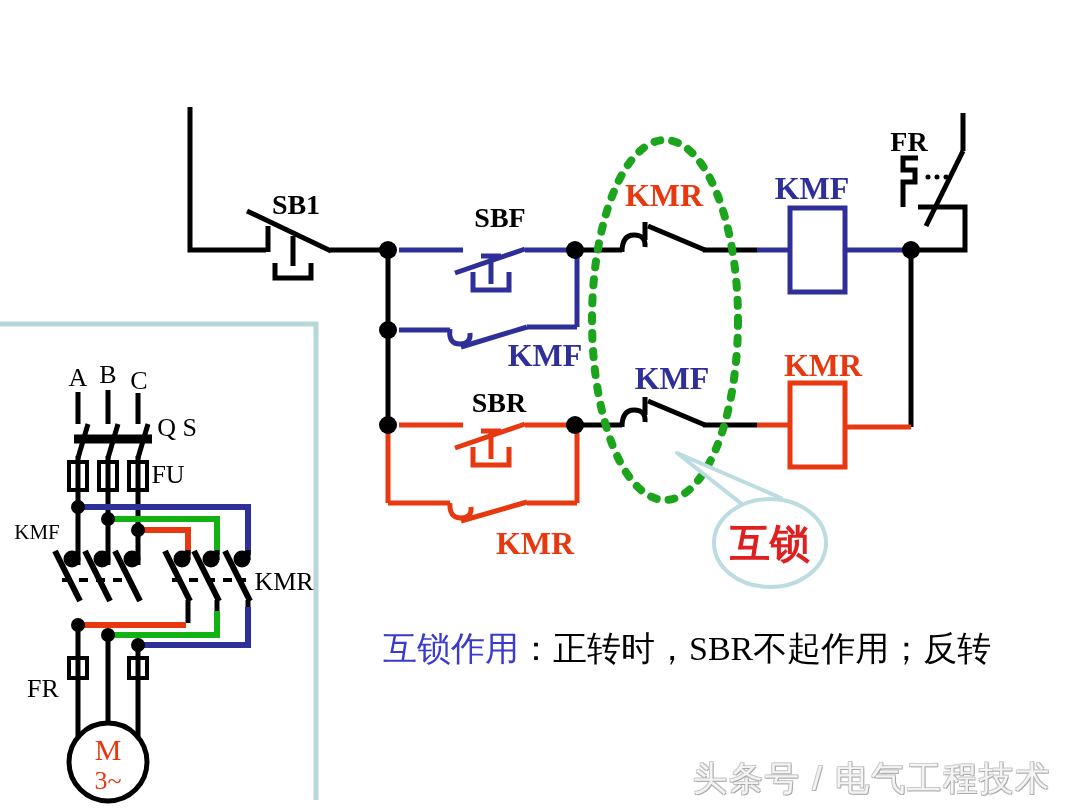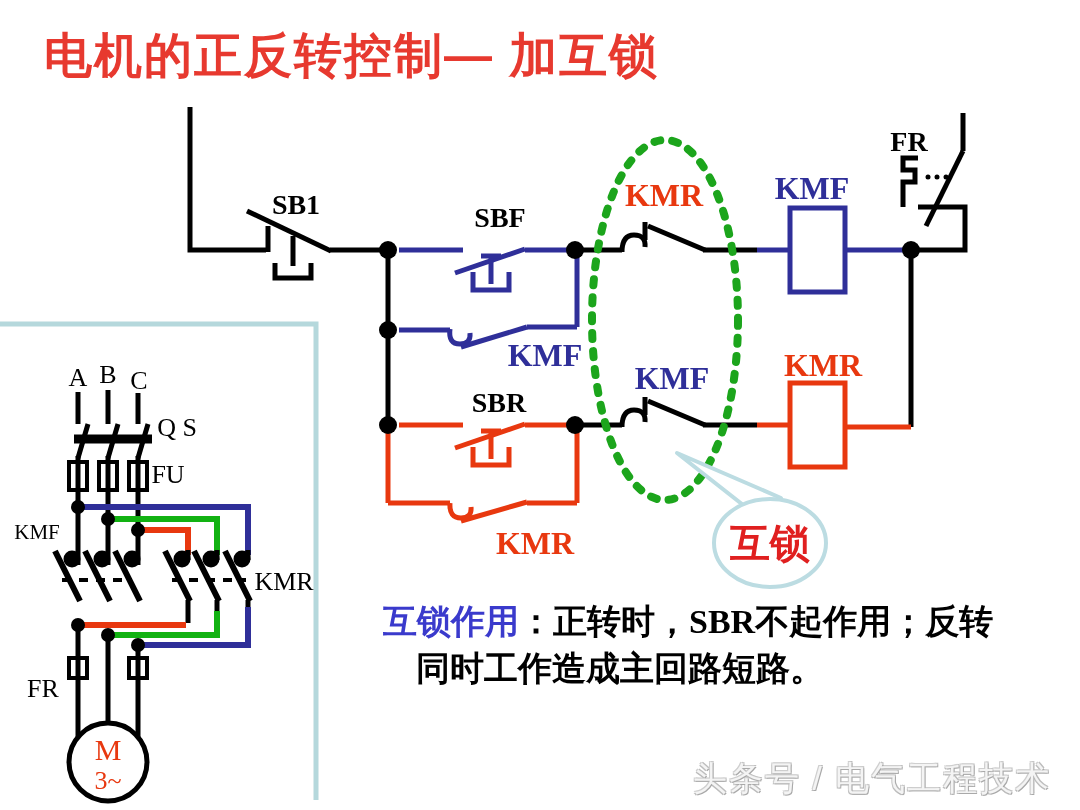--- a/index.html
+++ b/index.html
@@ -28,36 +28,35 @@
   .frame{stroke:var(--frame-blue);stroke-width:5;fill:none}
   
   .tK{font:700 28px "Liberation Serif","DejaVu Serif",serif;fill:#000}
   .tB{font:700 32px "Liberation Serif","DejaVu Serif",serif;fill:var(--circuit-blue)}
   .tR{font:700 32px "Liberation Serif","DejaVu Serif",serif;fill:var(--circuit-red)}
   .tS{font:400 26px "Liberation Serif","DejaVu Serif",serif;fill:#000}
   .tS2{font:400 21px "Liberation Serif","DejaVu Serif",serif;fill:#000}
   .tM{font:400 30px "Liberation Serif","DejaVu Serif",serif;fill:var(--circuit-red)}
   .tM2{font:400 26px "Liberation Serif","DejaVu Serif",serif;fill:var(--circuit-red)}
   .tHU{font:700 40px "Liberation Sans","DejaVu Sans",sans-serif;fill:var(--callout-red)}
-  .note{position:absolute;left:383px;top:598px;width:680px;font-size:34px;font-weight:700;
+  .note{position:absolute;left:383px;top:625px;width:680px;font-size:34px;font-weight:400;
         line-height:47px;color:#000}
   .note .lines{padding-left:33px}
   .note .l1{margin-left:-33px}
   .note .lead{color:var(--note-blue)}
   .watermark{position:absolute;left:693px;top:756px;font-size:34px;letter-spacing:2px;
         font-family:"Liberation Sans","DejaVu Sans",sans-serif;color:#f4f4f4;
         text-shadow:1px 1px 0 #a9a9a9,-1px -1px 0 #cfcfcf,1px -1px 0 #bdbdbd,-1px 1px 0 #bdbdbd;
         white-space:nowrap}
 </style>
 </head>
 <body>
 
 <div class="stage">
 
-  <div class="title">电机的正反转控制— 加互锁</div>
 
   <svg class="circuit" width="1080" height="810" viewBox="0 0 1080 810">
 
     <g>
       <path class="k5" d="M190,107 V250 H266"></path>
     </g>
 
     <g>
       <path class="k5" d="M268,226 V252"></path>
       <path class="k5" d="M247,211 L331,251"></path>
@@ -260,19 +259,18 @@
         <text class="tM" x="108" y="760" text-anchor="middle">M</text>
         <text class="tM2" x="108" y="789" text-anchor="middle">3~</text>
       </g>
 
     </g>
   </svg>
 
   <div class="note">
     <div class="lines">
       <div class="l1"><span class="lead">互锁作用</span><span>：正转时，SBR不起作用；反转</span></div>
-      <div>同时工作造成主回路短路。</div>
     </div>
   </div>
 
   <div class="watermark">头条号 / 电气工程技术</div>
 
 </div>
 
 </body></html>

